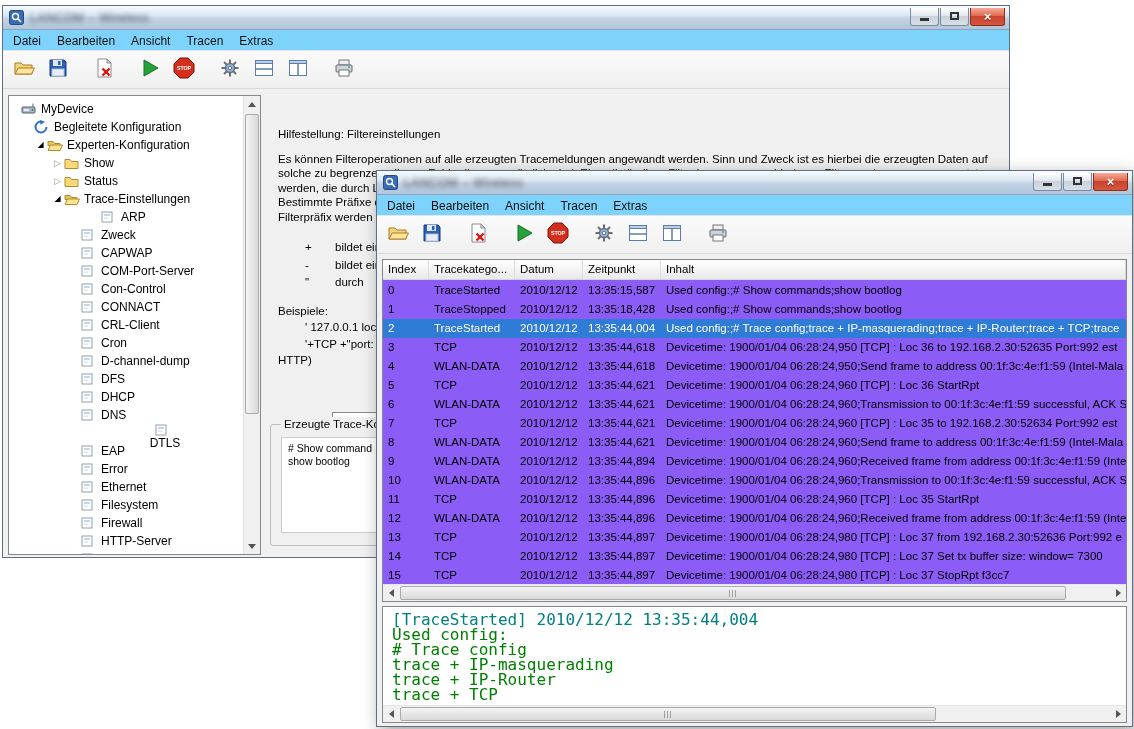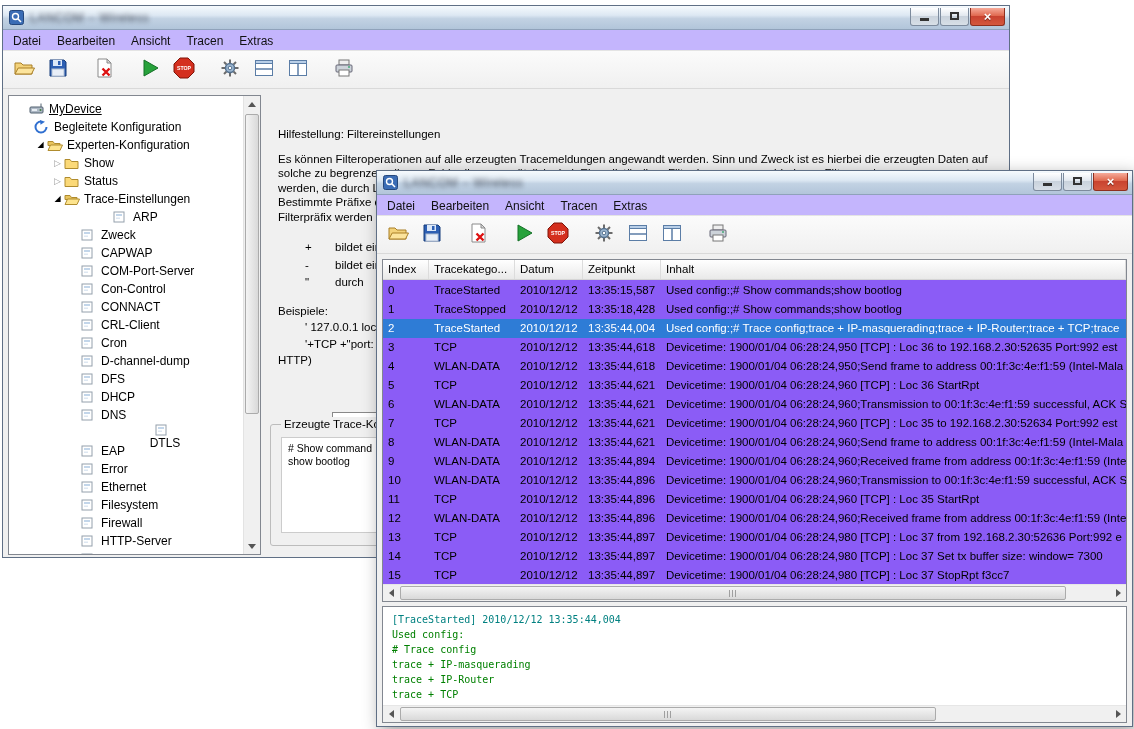--- a/index.html
+++ b/index.html
@@ -17,21 +17,21 @@
   .title-text{font-size:12px;color:#1f2430;margin-left:6px;filter:blur(2.4px);opacity:.8;letter-spacing:.5px;white-space:nowrap;}
   .win-buttons{margin-left:auto;display:flex;gap:1px;align-items:flex-start;margin-top:-2px;}
   .win-btn{width:29px;height:18px;border:1px solid #7d8b9d;border-top:none;border-radius:0 0 3px 3px;
     background:linear-gradient(#ffffff,#e2e8ef 45%,#c9d2dc 50%,#d8dfe7);display:flex;align-items:center;justify-content:center;}
   .win-btn.close{width:35px;background:linear-gradient(#f6ab9a,#e06a50 45%,#c94330 50%,#d4573d);border-color:#8e2f1e;}
   .glyph-min{width:9px;height:3px;background:#333;margin-top:7px;}
   .glyph-max{width:9px;height:8px;border:2px solid #333;}
   .glyph-close{color:#fff;font-size:13px;font-weight:bold;line-height:1;text-shadow:0 1px 1px rgba(0,0,0,.45);}
 
   
-  .menubar{height:21px;background:#c4b5fd;display:flex;align-items:stretch;padding-left:2px;
+  .menubar{height:21px;background:#7dd3fc;display:flex;align-items:stretch;padding-left:2px;
     font-size:12px;color:#111;border-bottom:1px solid #e4e4e4;}
   .menu-item{padding:4px 8px 0 8px;}
   .toolbar{height:38px;background:linear-gradient(#fbfbfb,#f0f0f0);border-bottom:1px solid #d9d9d9;
     display:flex;align-items:center;padding:0 5px;}
   .tool-btn{width:32px;height:30px;display:flex;align-items:center;justify-content:center;border-radius:2px;margin-right:2px;}
   .tool-btn.sep{margin-left:12px;}
   .content{position:absolute;top:86px;left:0;right:0;bottom:0;background:#f0f0f0;}
 
   
   .tree-panel{position:absolute;left:5px;top:3px;width:253px;bottom:2px;background:#fff;border:1px solid #828790;overflow:hidden;}
@@ -90,21 +90,21 @@
     background:linear-gradient(#ffffff,#e9e9e9);border-bottom:1px solid #d5d5d5;font-size:11.5px;}
   .th{padding:3px 5px 0 5px;border-right:1px solid #dcdcdc;white-space:nowrap;overflow:hidden;}
   .tbody{position:absolute;top:21px;left:0;right:0;bottom:17px;overflow:hidden;}
   .tr{display:grid;grid-template-columns:46px 86px 68px 78px 1fr;height:19px;line-height:19px;font-size:11.5px;color:#000;}
   .td{padding:0 5px;white-space:nowrap;overflow:hidden;}
   .tr.selected{background:#2e7cd6;color:#fff;}
 
   
   .detail-panel{position:absolute;left:5px;right:5px;top:349px;bottom:3px;background:#fff;border:1px solid #828790;}
   .detail-lines{position:absolute;left:1px;right:1px;top:1px;bottom:17px;padding:4px 8px;overflow:hidden;
-    font-family:"DejaVu Sans Mono",monospace;font-size:10px;line-height:15px;}
+    font-family:"DejaVu Sans Mono",monospace;font-size:16px;line-height:15px;}
   .detail-line{white-space:pre;color:#008000;}
   .detail-line.head{color:#008080;}
 </style>
 </head>
 <body>
 
 <div class="window" id="bg-window">
   <div class="titlebar">
     <span class="app-icon">
         <svg width="15" height="15" viewBox="0 0 15 15">
@@ -201,21 +201,21 @@
             <rect x="5" y="2" width="10" height="5" fill="#eee" stroke="#777"></rect>
             <rect x="2" y="7" width="16" height="7" rx="1" fill="#cdd3da" stroke="#667"></rect>
             <circle cx="15" cy="9" r="1" fill="#4a7"></circle>
             <rect x="5" y="12" width="10" height="6" fill="#fff" stroke="#777"></rect>
           </svg></span>
       </div>
     </div>
   <div class="content">
     <div class="tree-panel">
       <div class="tree-rows">
-          <div class="tree-row" style="padding-left: 20px; text-decoration: underline;">
+          <div class="tree-row" style="padding-left: 12px;">
             <span class="tree-icon">
               <svg width="15" height="15" viewBox="0 0 15 15">
                 <line x1="12" y1="5" x2="12" y2="1.5" stroke="#51606f"></line>
                 <rect x="1" y="5" width="13" height="6" rx="1" fill="#aeb9c6" stroke="#51606f"></rect>
                 <rect x="3" y="7" width="5" height="2" fill="#e8eef4"></rect>
                 <circle cx="11.5" cy="8" r="1" fill="#3c7a3c"></circle>
               </svg>
             </span>
             <span class="tree-label">MyDevice</span>
           </div>
@@ -259,21 +259,21 @@
           <div class="tree-row" style="padding-left: 42px;">
             <span class="expander open">◢</span>
             <span class="tree-icon">
               <svg width="16" height="13" viewBox="0 0 16 13">
                 <path d="M1 2.5 h5 l1.5 2 h5.5 v2 h-12 z" fill="#e8c45e" stroke="#b08c2e"></path>
                 <path d="M1 11.5 L3.5 6 L15.5 6 L13 11.5 Z" fill="#fde48e" stroke="#b08c2e"></path>
               </svg>
             </span>
             <span class="tree-label">Trace-Einstellungen</span>
           </div>
-          <div class="tree-row" style="padding-left: 79px; margin-left: 12px;">
+          <div class="tree-row" style="padding-left: 79px;">
             <span class="expander-spacer"></span>
             <span class="tree-icon">
               <svg width="12" height="12" viewBox="0 0 12 12">
                 <rect x="1" y="1" width="10" height="10" fill="#fff" stroke="#94a0ac"></rect>
                 <rect x="3" y="3" width="6" height="2" fill="#c3d6ea"></rect>
                 <rect x="3" y="6.5" width="4" height="1.5" fill="#dde7f2"></rect>
               </svg>
             </span>
             <span class="tree-label">ARP</span>
           </div>

